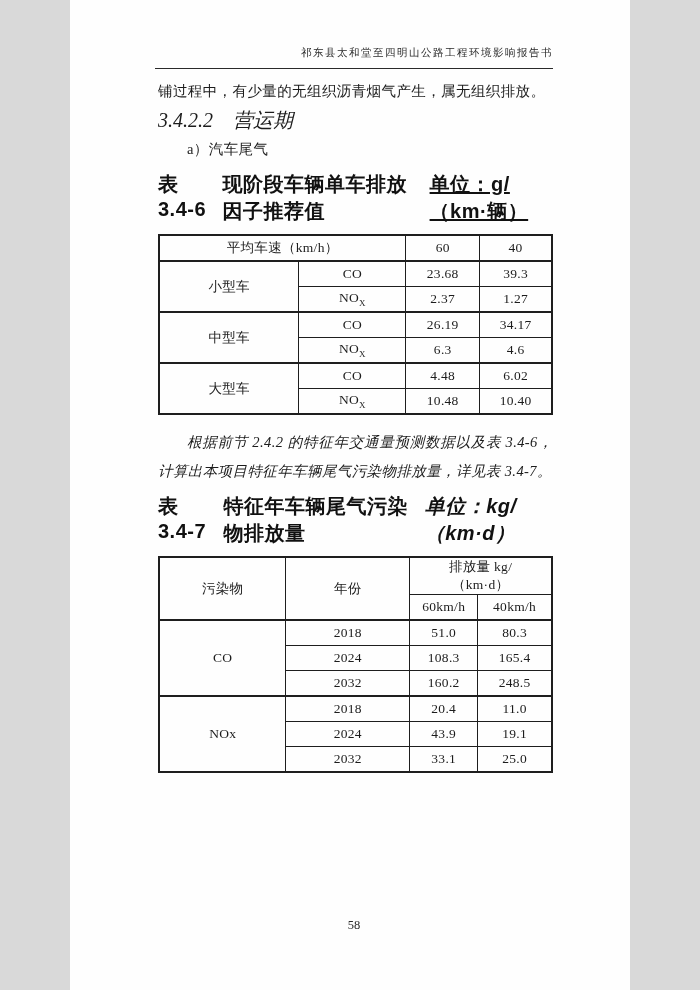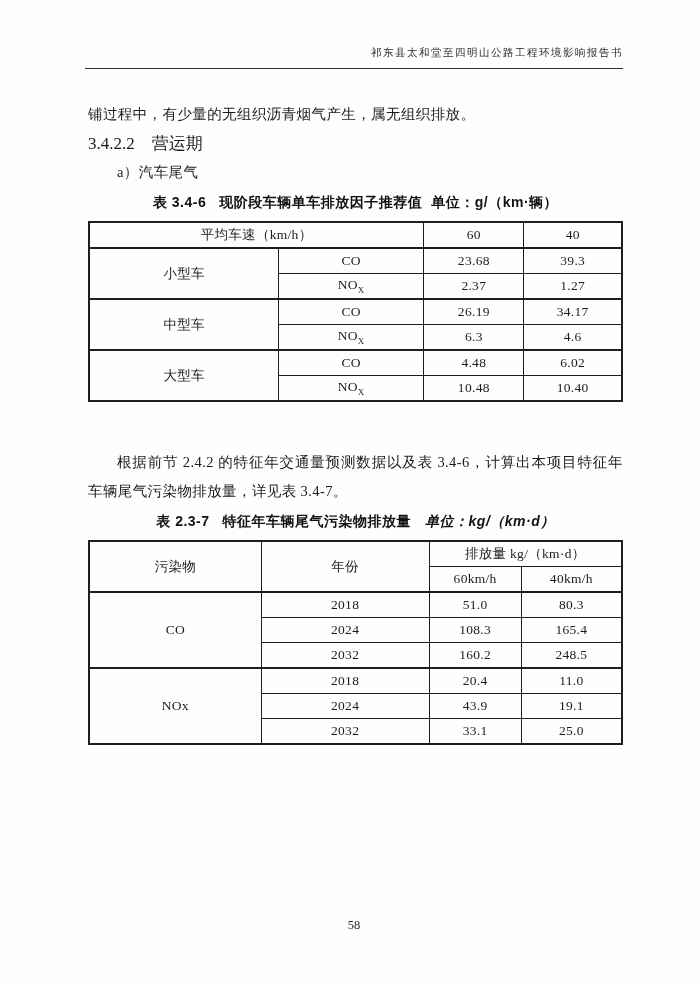--- a/index.html
+++ b/index.html
@@ -1,18 +1,18 @@
 <!DOCTYPE html>
 <html><head>
 <meta charset="utf-8">
 <style>
   html, body { margin: 0; padding: 0; background: #d9d9d9; }
   .page {
     position: relative;
-    width: 700px;
+    width: 560px;
     height: 990px;
     margin: 0 auto;
     background: #fefefe;
     font-family: "Liberation Serif", serif;
     color: #1c1c1c;
     overflow: hidden;
     box-sizing: border-box;
   }
   .doc-header {
     margin: 0 77px 0 85px;
@@ -25,60 +25,61 @@
     border-bottom: 1.5px solid #2a2a2a;
   }
   .content { margin: 0 77px 0 88px; }
   .para {
     margin: 0;
     font-size: 14.5px;
     line-height: 29px;
     text-align: justify;
     letter-spacing: 0.4px;
   }
-  .first-para { margin-top: 31px; }
+  .first-para { margin-top: 8px; }
   .indent { text-indent: 2em; }
   .section-heading {
     margin: 0;
-    font-size: 17px;
+    font-size: 20px;
     line-height: 29px;
     font-weight: normal;
+    font-style: italic;
   }
   .table-caption {
     display: flex;
     justify-content: center;
     align-items: baseline;
     font-family: "Liberation Sans", sans-serif;
     font-weight: bold;
-    font-size: 14px;
+    font-size: 20px;
     letter-spacing: 0.5px;
     margin: 7px 0 9px 0;
     color: #111;
   }
   .table-caption .cap-label { margin-right: 13px; }
-  .table-caption .cap-unit-1 { margin-left: 9px; }
+  .table-caption .cap-unit-1 { margin-left: 9px; text-decoration: underline; }
   .table-caption .cap-unit-2 { margin-left: 14px; font-style: italic; }
   table.data-table {
     width: 100%;
     border-collapse: collapse;
     table-layout: fixed;
     border: 2px solid #1e1e1e;
   }
   table.data-table td {
     border: 1px solid #1e1e1e;
     text-align: center;
     vertical-align: middle;
     font-size: 13.5px;
     height: 24px;
     padding: 0 11px;
     letter-spacing: 0.3px;
   }
   table.data-table tr.group-start > td { border-top-width: 2px; }
   sub.nox-sub { font-size: 9px; }
-  .after-table { margin-top: 46px; }
+  .after-table { margin-top: 13px; font-style: italic; }
   .page-number {
     position: absolute;
     left: 8px;
     right: 0;
     top: 918px;
     text-align: center;
     font-size: 12.5px;
     color: #2a2a2a;
   }
 </style>
@@ -153,21 +154,21 @@
           <td><span>NO</span><sub class="nox-sub">X</sub></td>
           <td>10.48</td>
           <td>10.40</td>
         </tr>
       </tbody>
     </table>
 
     <p class="para indent after-table">根据前节 2.4.2 的特征年交通量预测数据以及表 3.4-6，计算出本项目特征年车辆尾气污染物排放量，详见表 3.4-7。</p>
 
     <div class="table-caption">
-      <span class="cap-label">表 2.3-7</span>
+      <span class="cap-label">表 3.4-7</span>
       <span class="cap-title">特征年车辆尾气污染物排放量</span>
       <span class="cap-unit-2">单位：kg/（km·d）</span>
     </div>
 
     <table class="data-table">
       <colgroup>
         <col style="width:32.3%">
           <col style="width:31.5%">
           <col style="width:17.3%">
           <col style="width:18.9%">

